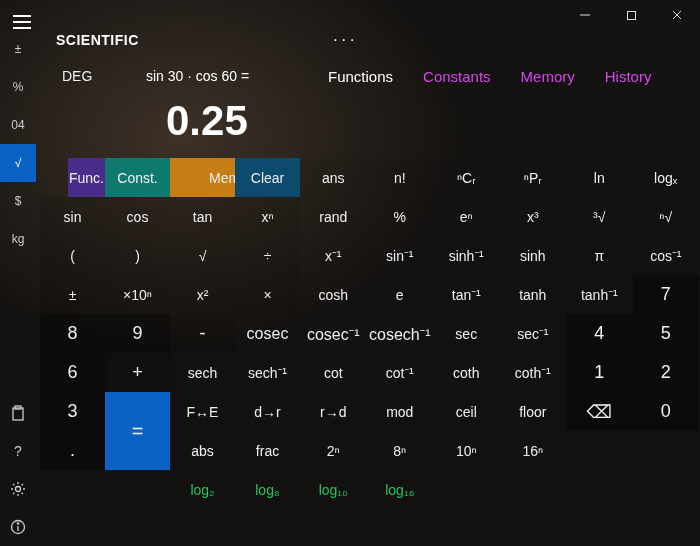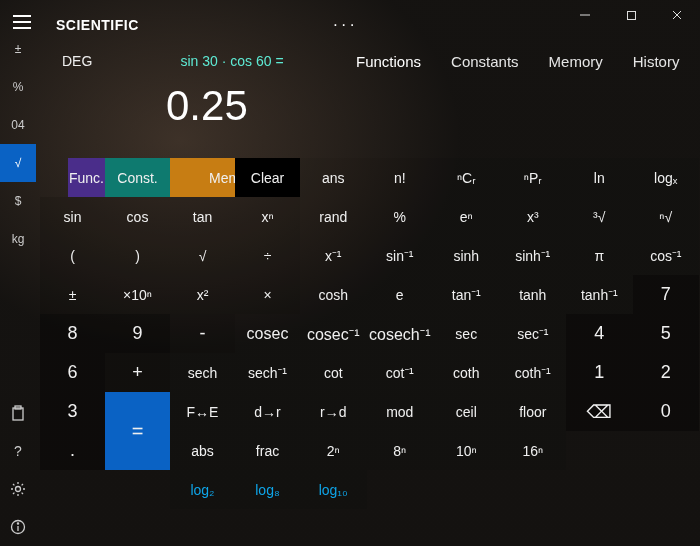--- a/index.html
+++ b/index.html
@@ -27,62 +27,62 @@
     position:absolute; left:0; top:30px; bottom:0; width:36px;
     display:flex; flex-direction:column; align-items:center;
     font-size:13px; color:#ccc;
   }
   .rail .ritem { width:36px; height:38px; display:flex; align-items:center; justify-content:center; font-size:12px;}
   .rail .ritem.active { background:#0a62c4; color:#fff;}
   .rail .spacer { flex:1; }
   .hamburger { position:absolute; left:0; top:0; width:44px; height:44px; display:flex; align-items:center; justify-content:center;}
 
   
-  .header { margin-left:44px; padding:10px 20px 0 12px; }
+  .header { margin-left:44px; padding:25px 20px 0 12px; }
   .title-row { display:flex; align-items:center; gap:18px; height:30px;}
   .title { font-size:14px; font-weight:600; letter-spacing:0.5px;}
   .more { font-size:16px; letter-spacing:3px; padding:0 6px; margin-left:170px;}
   .subrow { display:flex; align-items:center; height:30px; margin-top:6px; font-size:14px; color:#eee;}
   .deg { width:90px; padding-left:6px; font-size:14px;}
-  .expr { width:172px; text-align:center; font-size:14px; color:#5eead4;}
-  .tabs { display:flex; gap:30px; margin-left:38px; font-size:15px;}
-  .tab { color:#e5e5e5;}
+  .expr { width:172px; text-align:left; font-size:14px; color:#ffffff;}
+  .tabs { display:flex; gap:30px; margin-left:10px; font-size:15px;}
+  .tab { color:#d946ef;}
   .tab.active { color:#fff;}
-  .result-row { margin-top:6px; margin-left:110px; height:60px; font-size:42px; font-weight:400; color:#fff;}
+  .result-row { margin-top:6px; margin-left:110px; height:60px; font-size:42px; font-weight:700; color:#fff;}
 
   
   .grid {
     position:absolute; left:40px; top:158px; right:0; bottom:0;
     display:grid;
     grid-template-columns: repeat(4, 65px) repeat(6, 66.5px);
     grid-auto-rows: 39px;
     font-size:14px;
   }
   .cell {
     display:flex; align-items:center; justify-content:center;
     color:#f0f0f0;
     font-size:14px;
   }
   .cell.small { font-size:16px; }
 
   .c-func   { background:#4a2d8a;margin-left:28px; }
   .c-const  { background:#0e7a6f; }
   .c-mem    { background:#c77d13;padding-left:48px; }
-  .c-clear  { background:#000000; }
+  .c-clear  { background:#0c4a6e; }
   .c-blank  { background:transparent; }
   .c-equals { background:#0a62c4; }
 
   
   .np { background:rgba(0,0,0,0.35); font-size:18px; }
   .np.light { background:rgba(0,0,0,0.15);}
   .op-col { background:rgba(0,0,0,0.12);}
   .ext { background:rgba(0,0,0,0.05);}
 
   
-  .dim { color:#0ea5e9; }
+  .dim { color:#22c55e; }
 
   .rail svg, .hamburger svg, .win-btn svg { display:block; }
 </style>
 </head>
 <body>
 
 <div class="bg"></div>
 <div class="app">
 
   <div class="win-controls">
@@ -183,22 +183,22 @@
     <div class="cell ext">x³</div>
     <div class="cell ext">³√</div>
     <div class="cell ext">ⁿ√</div>
 
     <div class="cell op-col">(</div>
     <div class="cell op-col">)</div>
     <div class="cell op-col">√</div>
     <div class="cell op-col">÷</div>
     <div class="cell ext">x⁻¹</div>
     <div class="cell ext">sin⁻¹</div>
+    <div class="cell ext">sinh⁻¹</div>
     <div class="cell ext">sinh</div>
-    <div class="cell ext">sinh⁻¹</div>
     <div class="cell ext">π</div>
     <div class="cell ext">cos⁻¹</div>
 
     <div class="cell op-col">±</div>
     <div class="cell op-col">×10ⁿ</div>
     <div class="cell op-col">x²</div>
     <div class="cell op-col">×</div>
     <div class="cell ext">cosh</div>
     <div class="cell ext">e</div>
     <div class="cell ext">tan⁻¹</div>
@@ -247,17 +247,18 @@
     <div class="cell ext">10ⁿ</div>
     <div class="cell ext">16ⁿ</div>
 
     <div class="cell c-blank"></div>
     <div class="cell c-blank"></div>
     <div class="cell c-blank"></div>
     <div class="cell c-blank"></div>
     <div class="cell ext dim">log₂</div>
     <div class="cell ext dim">log₈</div>
     <div class="cell ext dim">log₁₀</div>
+    <div class="cell ext dim">log₁₆</div>
     <div class="cell c-blank"></div>
     <div class="cell c-blank"></div>
   </div>
 
 </div>
 
 </body></html>

